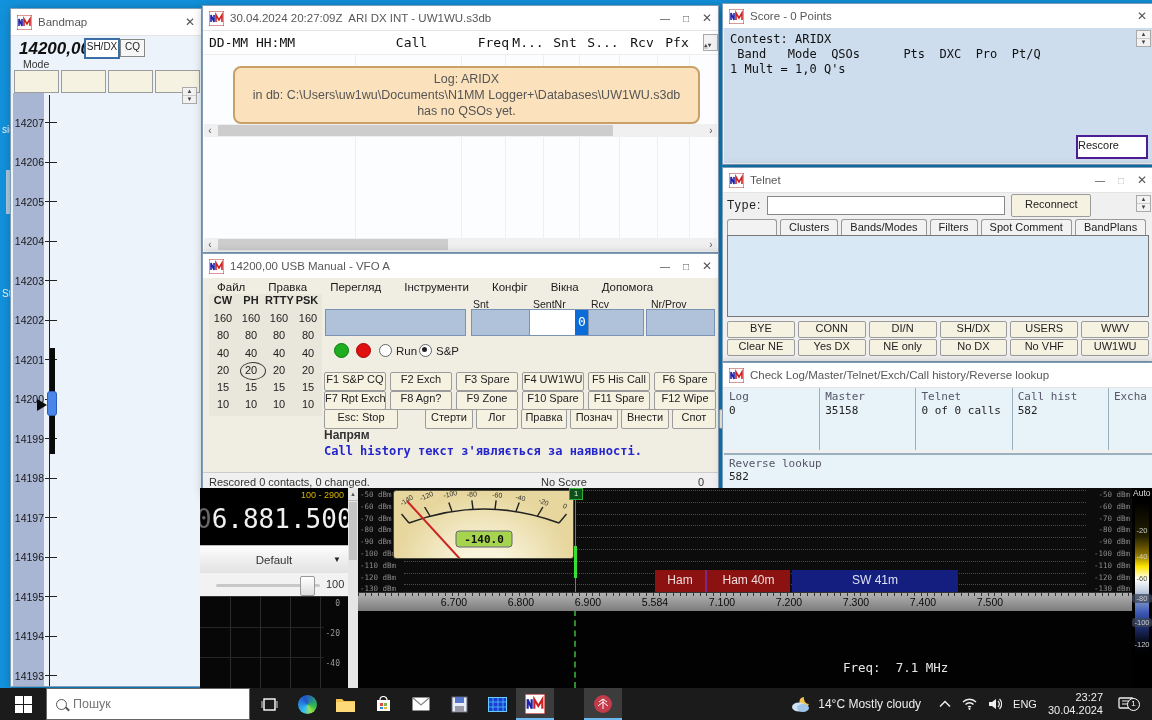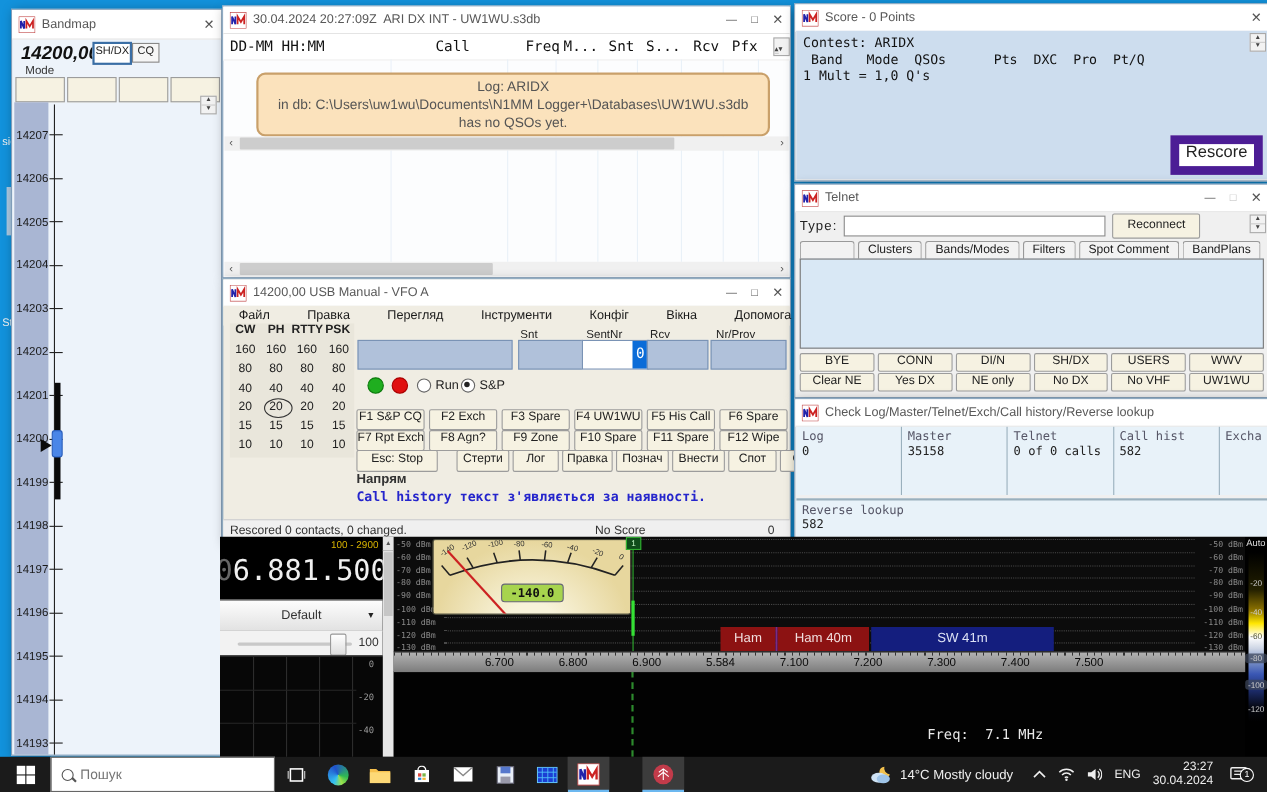--- a/index.html
+++ b/index.html
@@ -49,21 +49,21 @@
   .lc3{width:38px;text-align:center}.lc4{width:36px;text-align:center}.lc5{width:40px;text-align:center}
   .lc6{width:38px;text-align:center}.lc7{width:32px;text-align:center}
   .log-grid i{position:absolute;top:48px;bottom:14px;width:1px;background:#e9f1f8}
   .log-msg{position:absolute;left:30px;top:60px;width:455px;background:#fbe2bc;border:2px solid #c9a06a;
            border-radius:8px;text-align:center;color:#555;font-size:12.5px;line-height:16px;padding:3px 4px}
   .hscroll{position:absolute;left:1px;right:1px;height:13px;background:#f0f0f0;display:flex;align-items:center}
   .hscroll .ar{width:12px;text-align:center;color:#555;font-size:10px;line-height:12px}
   .hscroll .th{height:11px;background:#cdcdcd;border-radius:1px}
   
   .ewin{left:202px;top:253px;width:515px;height:238px;background:#f0ede3}
-  .menu{position:absolute;left:0;top:24px;right:0;height:18px;display:flex;gap:34px;padding-left:14px;
+  .menu{position:absolute;left:0;top:24px;right:0;height:18px;display:flex;gap:23px;padding-left:14px;
         align-items:center;font-size:11.5px;color:#1a1a1a;background:#f0ede3}
   .bt{position:absolute;left:6px;top:40px;width:113px;height:122px;background:#e9e6db}
   .bt-h{position:absolute;top:0;left:0;display:flex;font-weight:bold;font-size:11px}
   .bt-h span{width:28px;text-align:center}
   .bcol{position:absolute;top:16px;width:28px;font-size:11px}
   .bcol div{height:17.3px;text-align:center;line-height:17px}
   .circ20{position:absolute;left:31px;top:68px;width:24px;height:16px;border:1px solid #333;border-radius:50%}
   .efield{position:absolute;height:25px;background:#b0c1da;border:1px solid #7a93b5}
   .elabel{position:absolute;top:44px;font-size:10.5px;color:#222}
   .sentnr{background:#fff;display:flex}
@@ -82,22 +82,22 @@
           font-weight:bold;font-size:12px;color:#2525cc}
   .estatus{position:absolute;left:0;right:0;bottom:0;height:19px;background:#f0f0f0;border-top:1px solid #ccc;
            font-size:11px;color:#333}
   .estatus .s1{position:absolute;left:6px;top:3px}.estatus .s2{position:absolute;left:338px;top:3px}
   .estatus .s3{position:absolute;right:14px;top:3px}
   
   .score{left:722px;top:3px;width:430px;height:160px}
   .score-body{position:absolute;left:1px;right:1px;top:24px;bottom:1px;background:#cdddee;
               font-family:"DejaVu Sans Mono",monospace;font-size:12px;color:#111;padding:4px 6px}
   .score-body div{white-space:pre;line-height:15px}
-  .rescore{position:absolute;right:5px;bottom:5px;width:68px;height:20px;background:#fff;border:8px solid #4c1d95;
-           font-size:15px;text-align:center;line-height:16px;color:#222}
+  .rescore{position:absolute;right:5px;bottom:5px;width:68px;height:20px;background:#fff;border:2px solid #4c1d95;
+           font-size:11px;text-align:left;line-height:16px;color:#222}
   .score .spin{position:absolute;right:2px;top:26px}
   
   .telnet{left:722px;top:167px;width:430px;height:193px}
   .tl-row{position:absolute;left:4px;top:27px;right:18px;height:20px;display:flex;align-items:center;gap:6px}
   .tl-row label{font-size:12px;letter-spacing:1px}
   .tl-input{width:230px;height:17px;border:1px solid #888;background:#fff;font-size:11px;padding:0 3px;outline:none}
   .tl-rec{width:72px;height:19px;line-height:16px}
   .telnet .spin{position:absolute;right:2px;top:27px}
   .tabs{position:absolute;left:4px;top:51px;display:flex;gap:3px;align-items:flex-end}
   .tab{background:#f2f2f2;border:1px solid #999;border-bottom:none;border-radius:3px 3px 0 0;
@@ -448,21 +448,21 @@
     <div class="fkrow" style="top:137px">
 
     <div class="cbtn">F7 Rpt Exch</div>
         <div class="cbtn">F8 Agn?</div>
         <div class="cbtn">F9 Zone</div>
         <div class="cbtn">F10 Spare</div>
         <div class="cbtn">F11 Spare</div>
         <div class="cbtn">F12 Wipe</div>
       </div>
     <div class="acts">
-      <div class="cbtn" style="width:66px;margin-right:14px">Esc: Stop</div>
+      <div class="cbtn" style="width:66px;margin-right:24px">Esc: Stop</div>
       <div class="cbtn" style="width:40px">Стерти</div>
       <div class="cbtn" style="width:34px">Лог</div>
       <div class="cbtn" style="width:38px">Правка</div>
       <div class="cbtn" style="width:40px">Познач</div>
       <div class="cbtn" style="width:40px">Внести</div>
       <div class="cbtn" style="width:36px">Спот</div>
       <div class="cbtn" style="width:38px">QRZ</div>
     </div>
     <div class="naprym">Напрям</div>
     <div class="chnote">Call history текст з'являється за наявності.</div>

